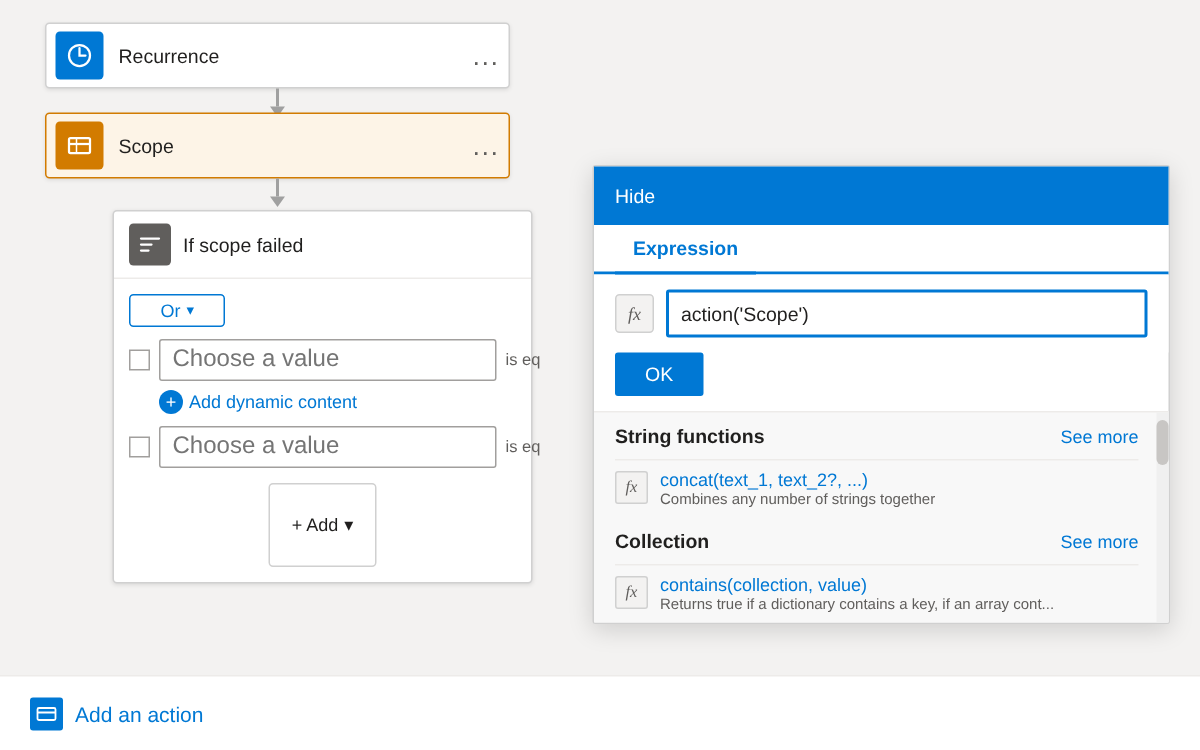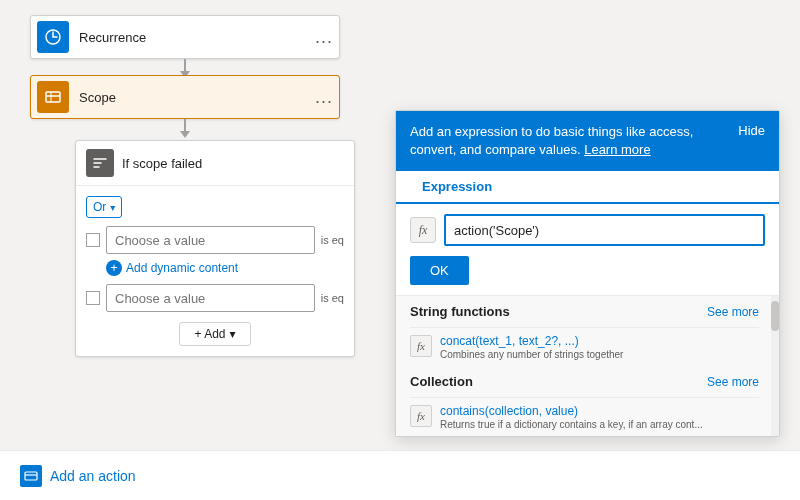--- a/index.html
+++ b/index.html
@@ -130,21 +130,21 @@
 
     .condition-body {
       padding: 10px;
     }
 
     .or-button {
       display: inline-flex;
       align-items: center;
       border: 1px solid #0078d4;
       color: #0078d4;
-      padding: 3px 6px;
+      padding: 3px 20px;
       border-radius: 3px;
       font-size: 12px;
       margin-bottom: 8px;
       cursor: pointer;
       background: white;
     }
 
     .or-button .chevron {
       margin-left: 4px;
       font-size: 10px;
@@ -164,21 +164,21 @@
       background: white;
       flex-shrink: 0;
     }
 
     .condition-input {
       flex: 1;
       height: 28px;
       border: 1px solid #a19f9d;
       border-radius: 2px;
       padding: 0 8px;
-      font-size: 13px;
+      font-size: 16px;
       color: #0f172a;
     }
 
     .condition-is-equal {
       font-size: 11px;
       color: #605e5c;
       white-space: nowrap;
     }
 
     .add-dynamic {
@@ -209,21 +209,21 @@
       justify-content: center;
       margin-top: 10px;
     }
 
     .add-btn {
       display: flex;
       align-items: center;
       gap: 4px;
       border: 1px solid #d0d0d0;
       background: white;
-      padding: 4px 14px;
+      padding: 20px 14px;
       border-radius: 3px;
       font-size: 12px;
       cursor: pointer;
       color: #201f1e;
     }
 
     
     .bottom-bar {
       position: absolute;
       bottom: 0;
@@ -546,25 +546,20 @@
           <line x1="1" y1="6" x2="13" y2="6" stroke="white" stroke-width="1.2"></line>
         </svg>
       </div>
       <span>Add an action</span>
     </button>
   </div>
 
   <div class="expr-panel">
 
     <div class="expr-panel-header">
-      <div class="expr-panel-header-text">
-        <span>Add an expression to do basic things like access, convert, and compare values.</span>
-        <span> </span>
-        <a href="#">Learn more</a>
-      </div>
       <button class="hide-btn">Hide</button>
     </div>
 
     <div class="expr-tabs">
       <div class="expr-tab active">Expression</div>
     </div>
 
     <div class="expr-input-row">
       <div class="fx-badge">fx</div>
       <input class="expr-input" type="text" value="action('Scope')" style="">

